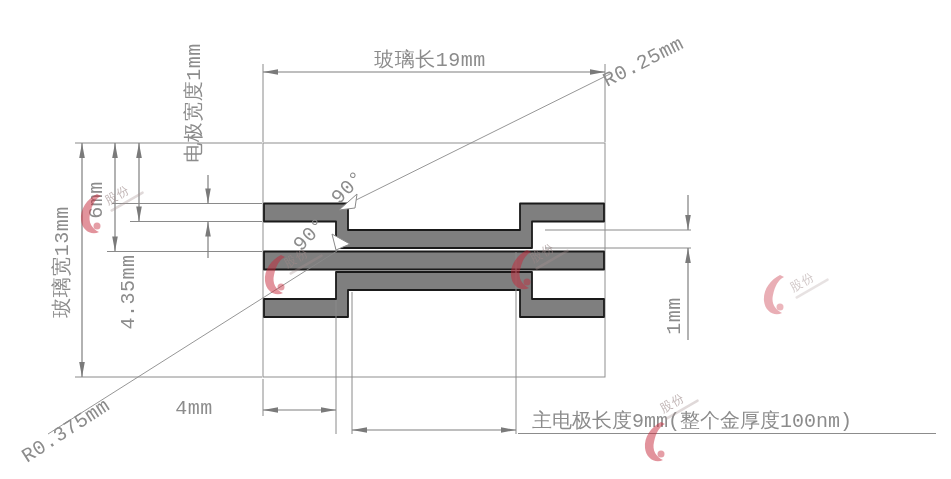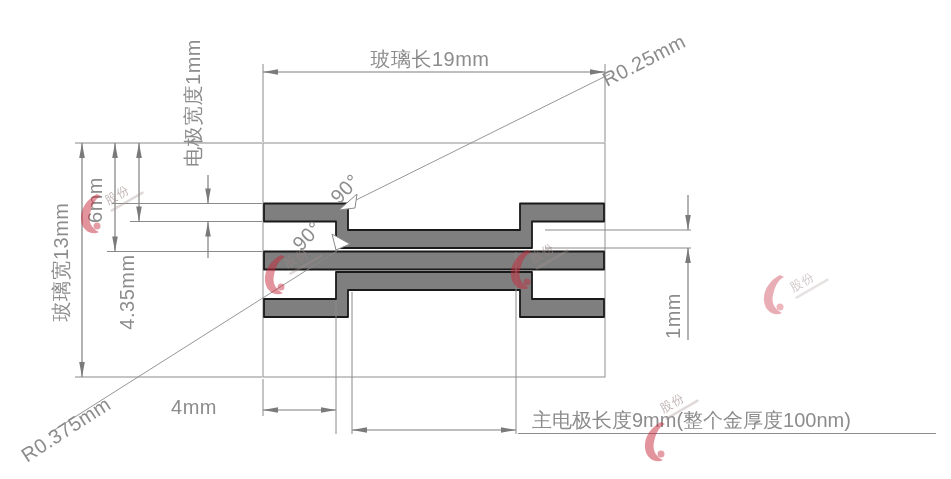--- a/index.html
+++ b/index.html
@@ -1,17 +1,17 @@
 <!DOCTYPE html>
 <html><head>
 <meta charset="utf-8">
 <style>
   html,body{margin:0;padding:0;background:#ffffff;}
   #canvas{position:relative;width:951px;height:479px;background:#ffffff;overflow:hidden;
-          font-family:Liberation Sans, sans-serif;}
+          font-family:Liberation Mono, monospace;}
   svg{display:block;}
   .glass{fill:none;stroke:#8f8f8f;stroke-width:1;}
   .ext{stroke:#8a8a8a;stroke-width:1;fill:none;}
   .dimline{stroke:#7f7f7f;stroke-width:1.2;fill:none;}
   .leader{stroke:#8a8a8a;stroke-width:0.9;fill:none;}
   .arrow{fill:#7a7a7a;stroke:none;}
   .shape{fill:#7f7f7f;stroke:#1a1a1a;stroke-width:1.8;stroke-linejoin:round;}
   .wedge{fill:#ffffff;stroke:#8a8a8a;stroke-width:1;stroke-linejoin:round;}
   .lbl{fill:#8c8c8c;font-size:20px;letter-spacing:0.5px;}
   .lbl-sm{fill:#8c8c8c;font-size:20px;}

